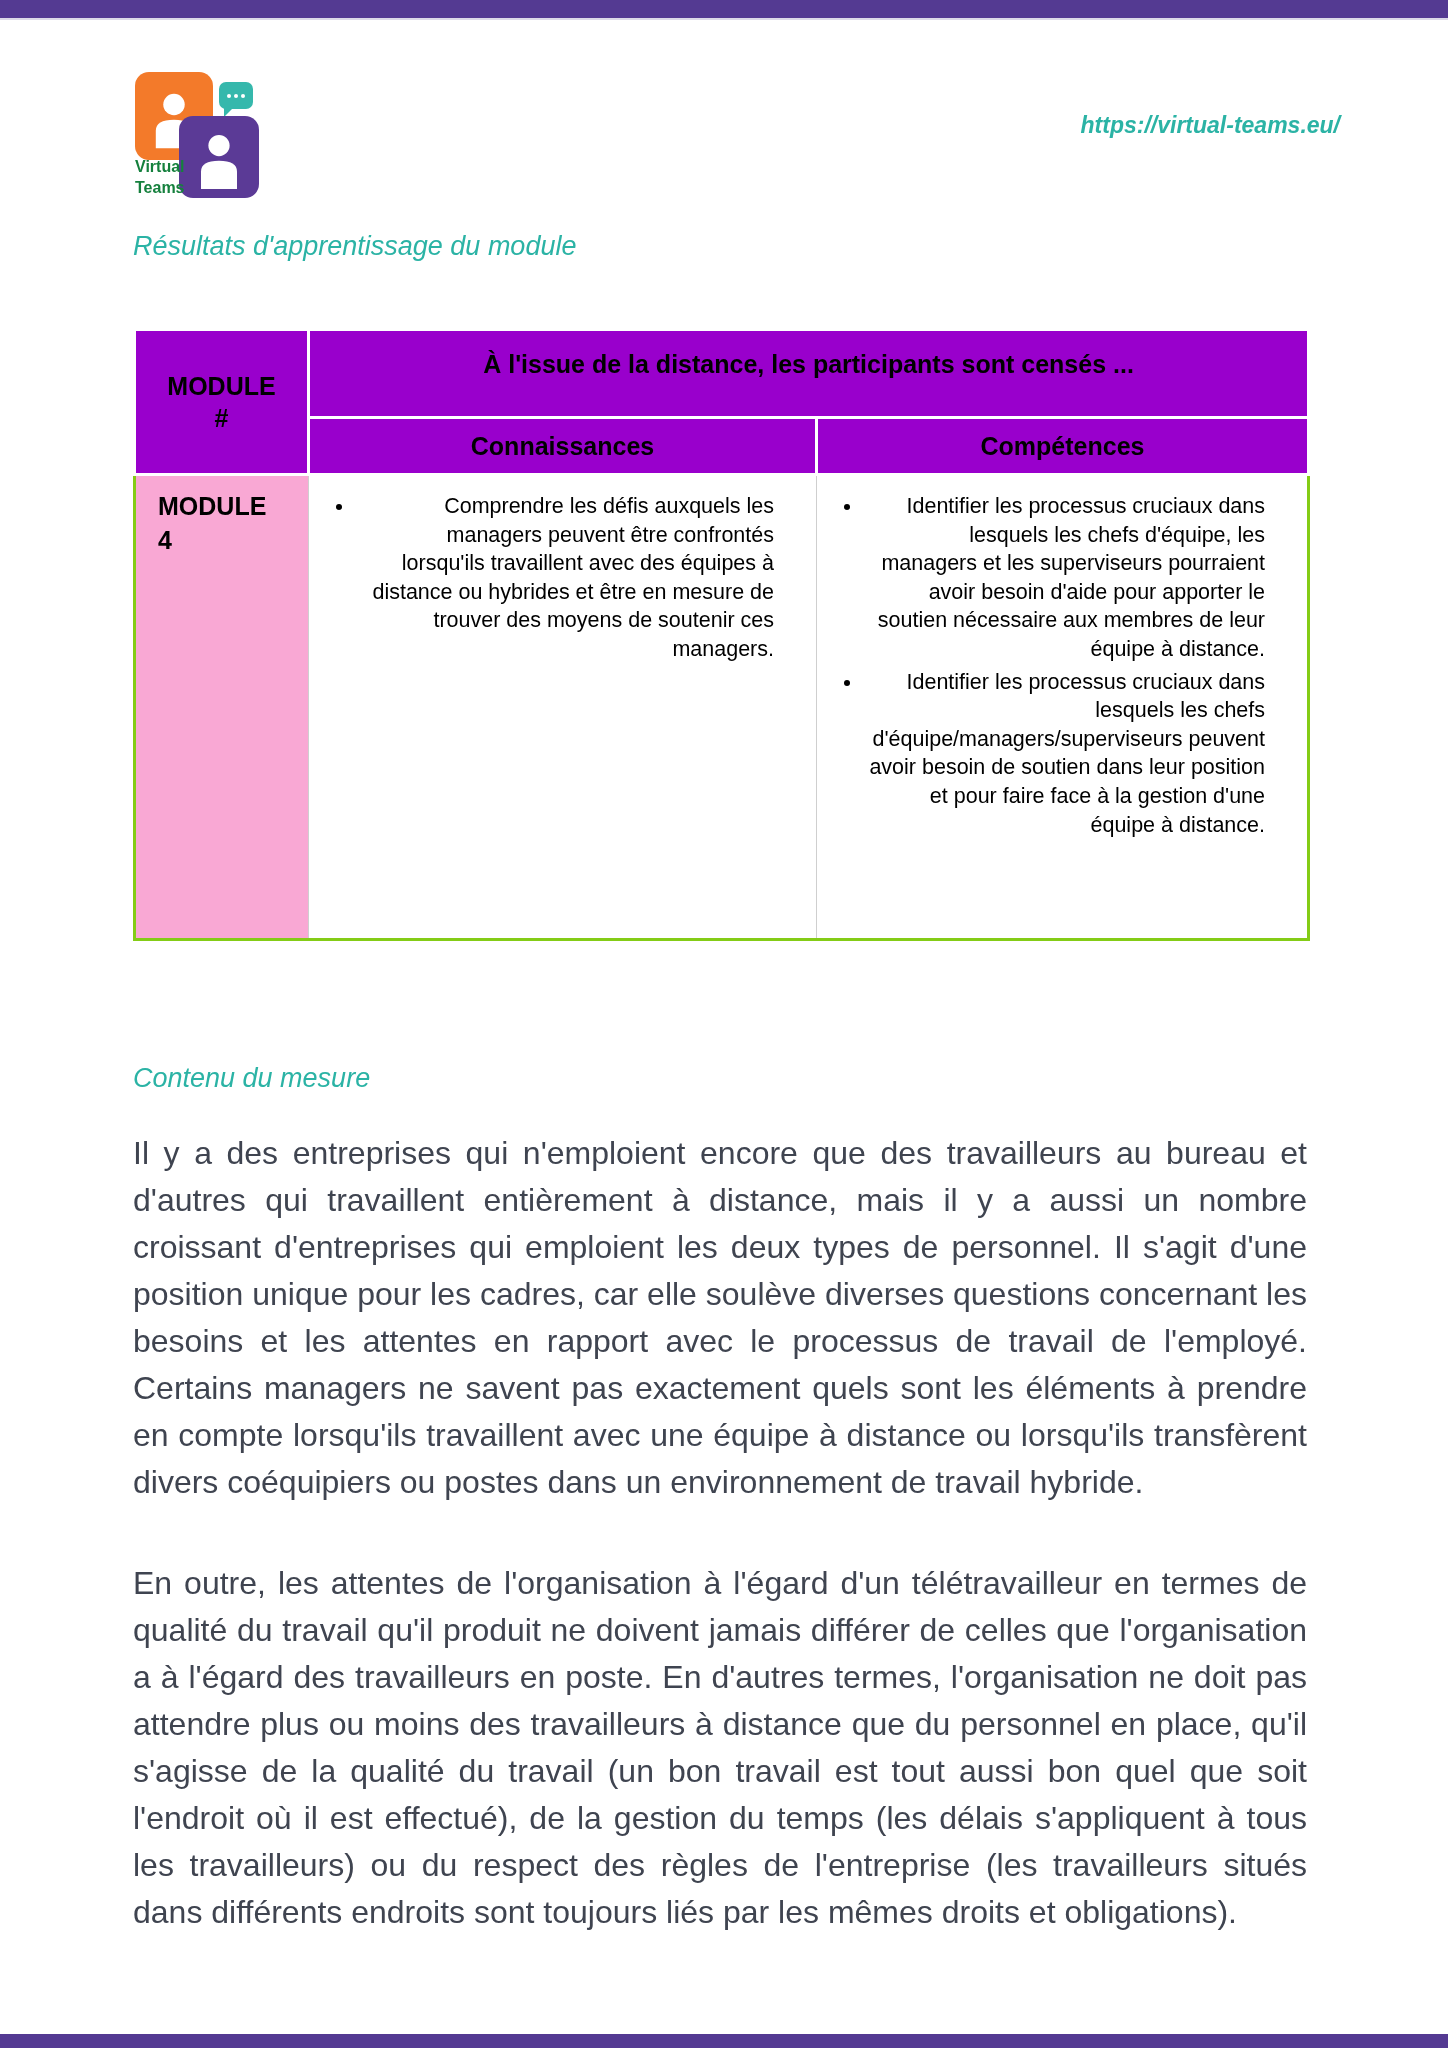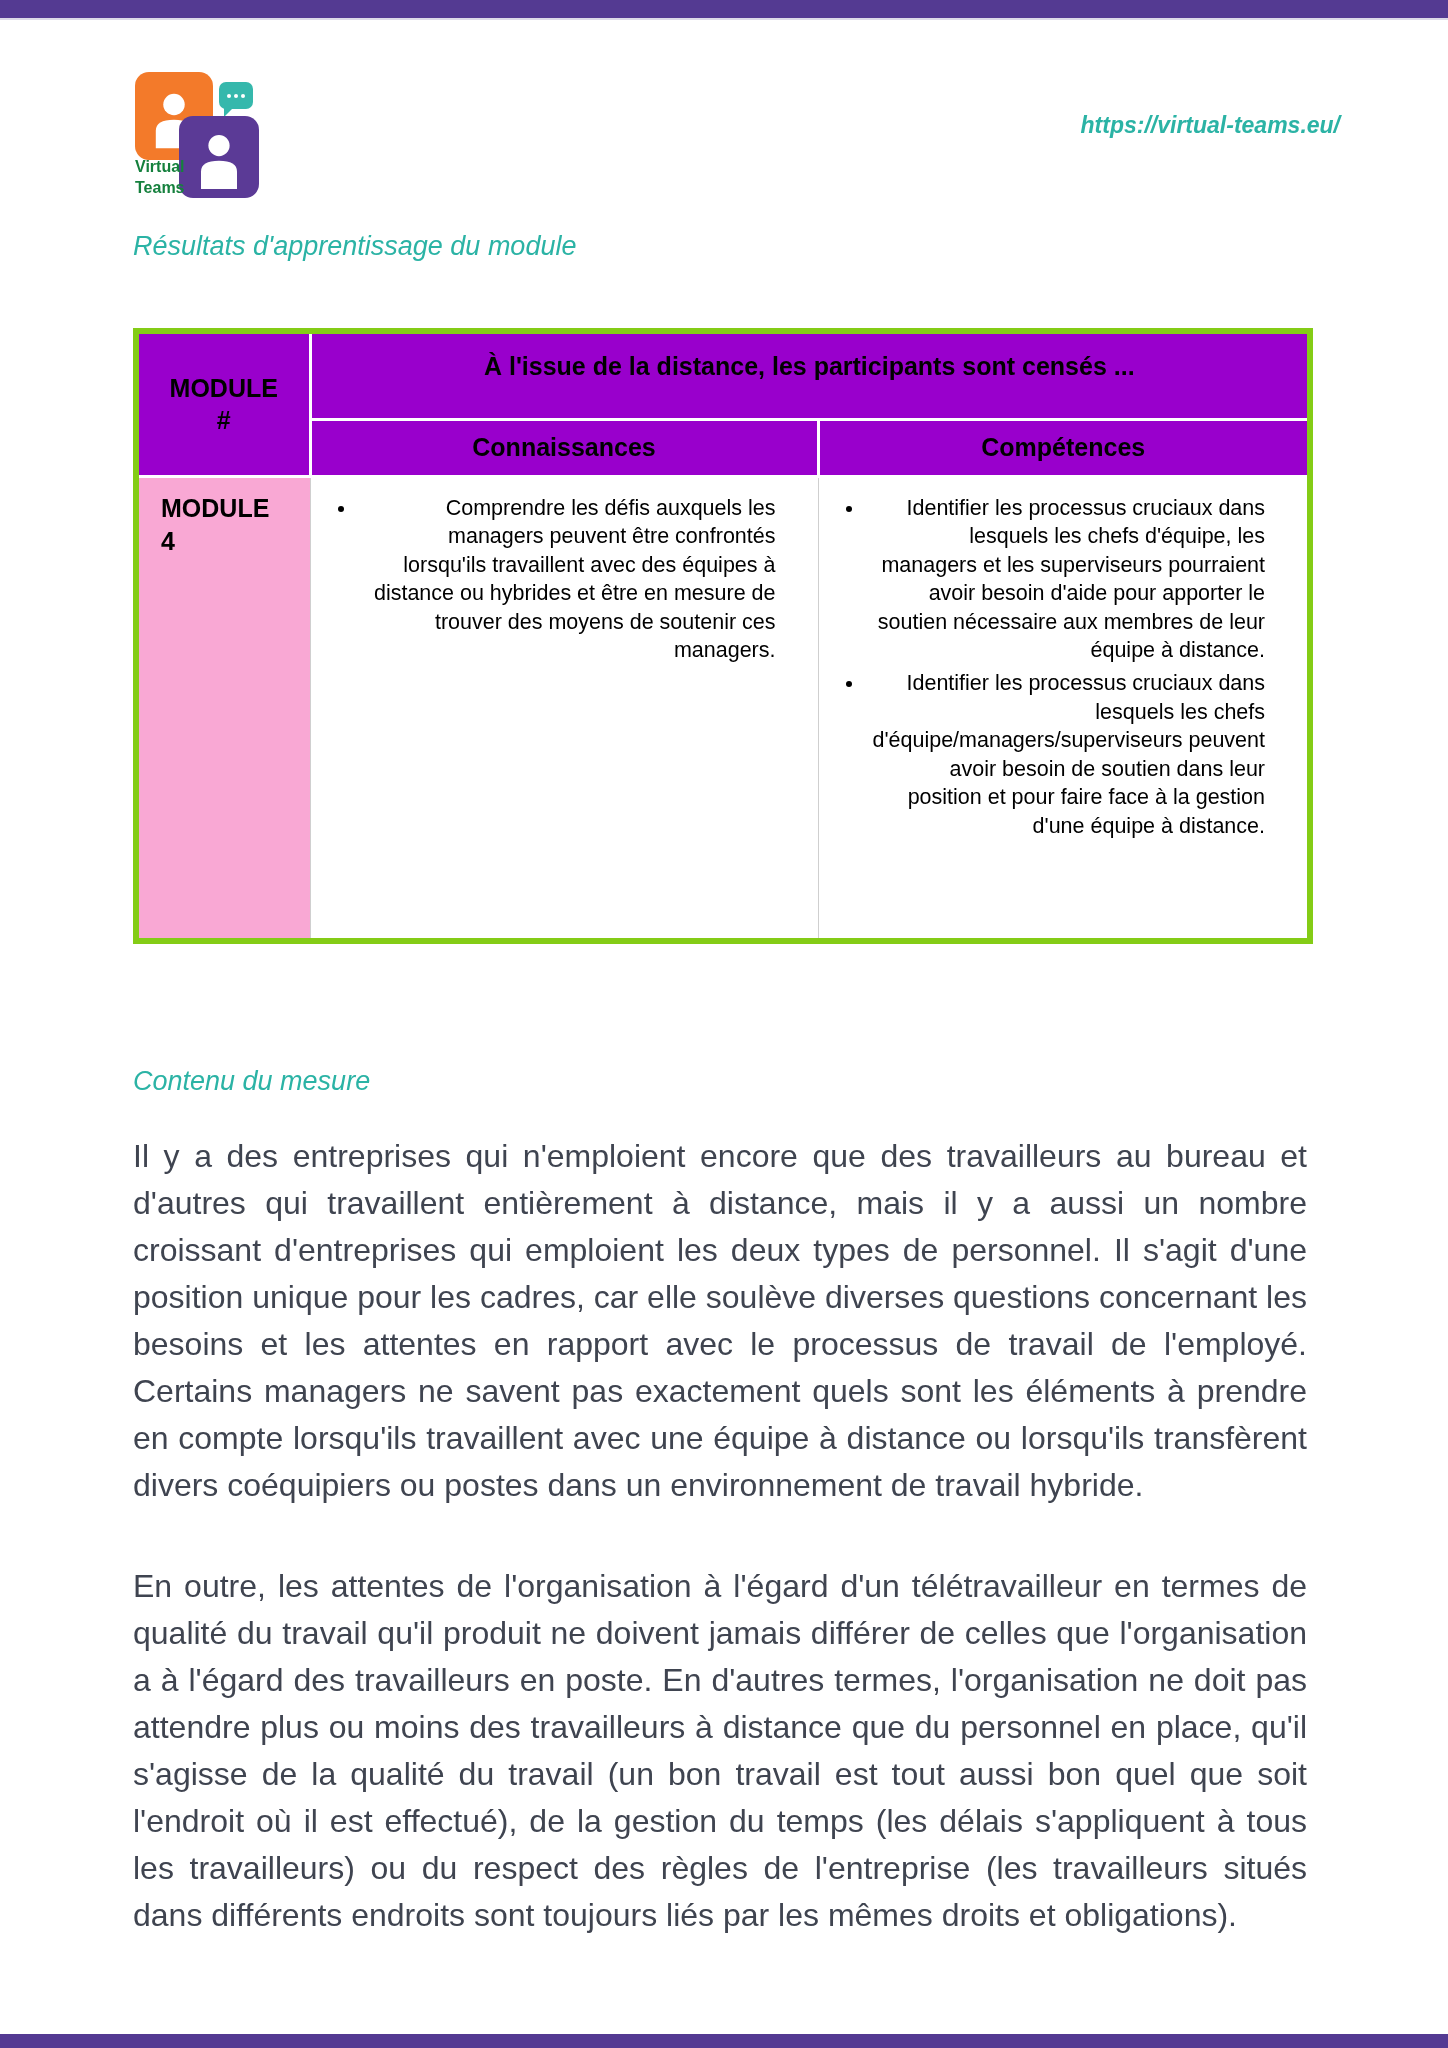--- a/index.html
+++ b/index.html
@@ -93,21 +93,21 @@
     font-style: italic;
     font-weight: normal;
   }
   .title-learning { margin-top: 28px; }
   .title-content { margin-top: 122px; }
   
   table.outcomes {
     margin-top: 66px;
     width: 1174px;
     border-collapse: collapse;
-    border: 6px solid #84cc16;
+    border: 3px solid #84cc16;
     table-layout: fixed;
   }
   table.outcomes col.c1 { width: 174px; }
   table.outcomes col.c2 { width: 508px; }
   table.outcomes col.c3 { width: 492px; }
   table.outcomes th {
     background: #9900cc;
     color: #000000;
     border: 3px solid #ffffff;
     font-size: 25px;

